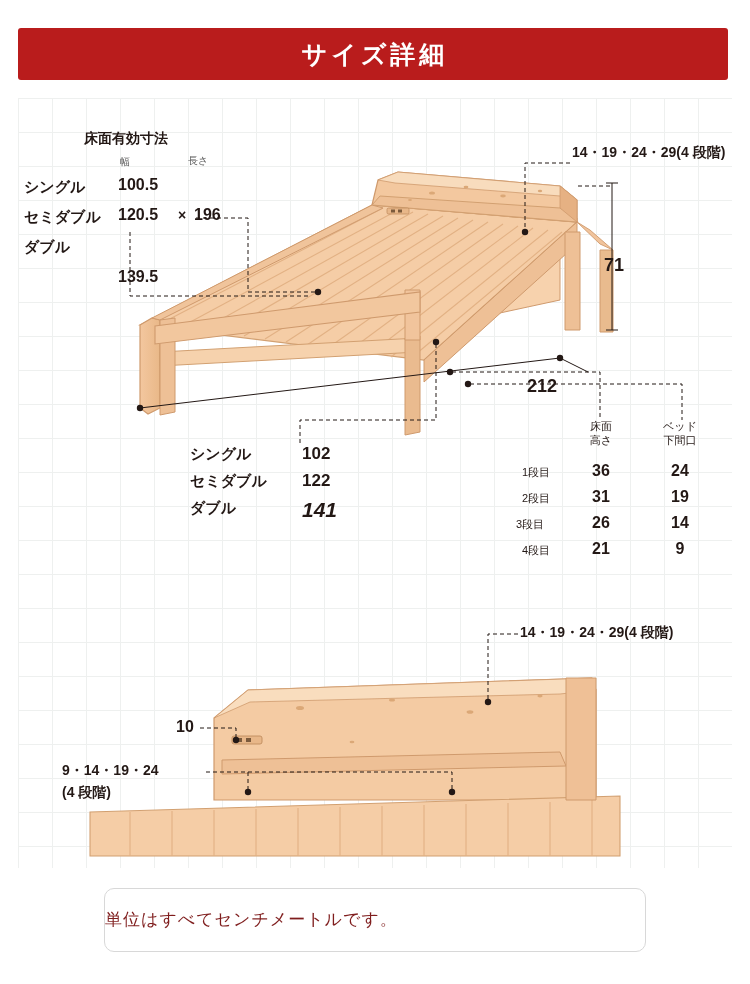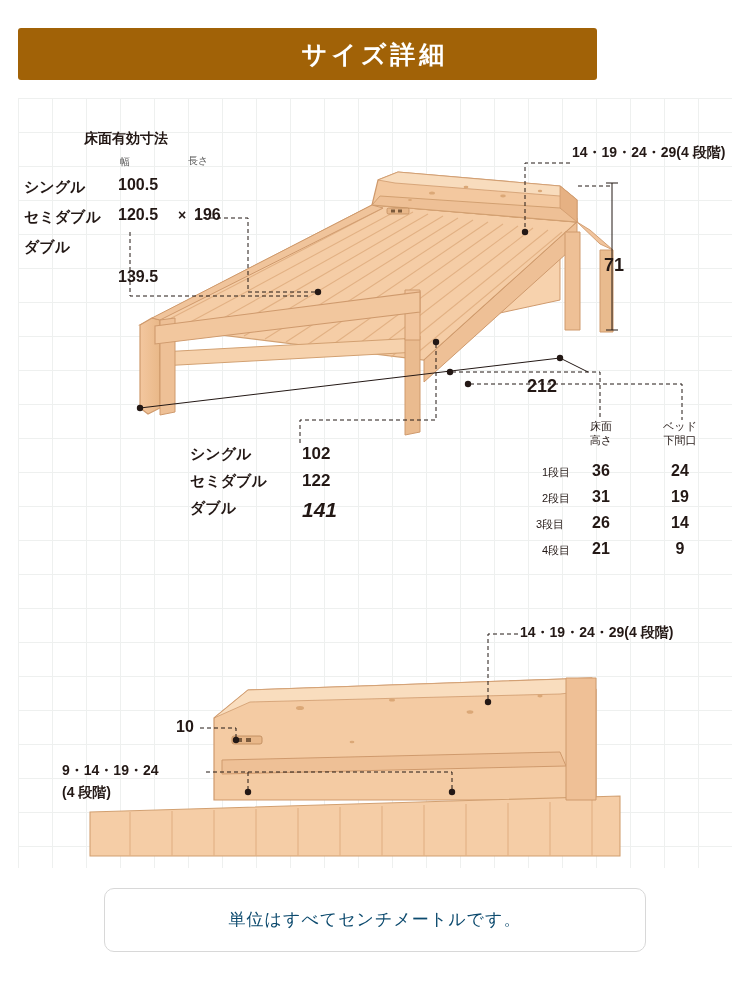--- a/index.html
+++ b/index.html
@@ -20,23 +20,23 @@
     inset: 0;
     width: 750px;
     height: 984px;
   }
 
   
   .banner {
     position: absolute;
     left: 18px;
     top: 28px;
-    width: 579px;
+    width: 710px;
     height: 52px;
-    background: #a16207;
+    background: #b91c1c;
     border-radius: 3px;
   }
   .banner-title {
     position: absolute;
     left: 0;
     top: 0;
     width: 714px;
     height: 52px;
     line-height: 52px;
     text-align: center;
@@ -72,38 +72,38 @@
     border-radius: 10px;
     box-sizing: border-box;
   }
   .note-text {
     position: absolute;
     left: 0;
     top: 0;
     width: 540px;
     height: 62px;
     line-height: 62px;
-    text-align: center;
+    text-align: left;
     font-size: 17px;
-    color: #0c4a6e;
+    color: #7f1d1d;
     letter-spacing: 1px;
   }
 
   
   .lbl {
     position: absolute;
     white-space: pre;
     font-size: 14px;
     color: #231815;
     line-height: 1.15;
   }
   .lbl.b { font-weight: bold; }
   .lbl.sm { font-size: 11px; }
   .lbl.tiny { font-size: 10px; color: #555; }
-  .lbl.r { text-align: right; }
+  .lbl.r { }
   .lbl.c { text-align: center; }
 
   
   svg.overlay {
     position: absolute;
     left: 0;
     top: 0;
     width: 750px;
     height: 984px;
     pointer-events: none;

